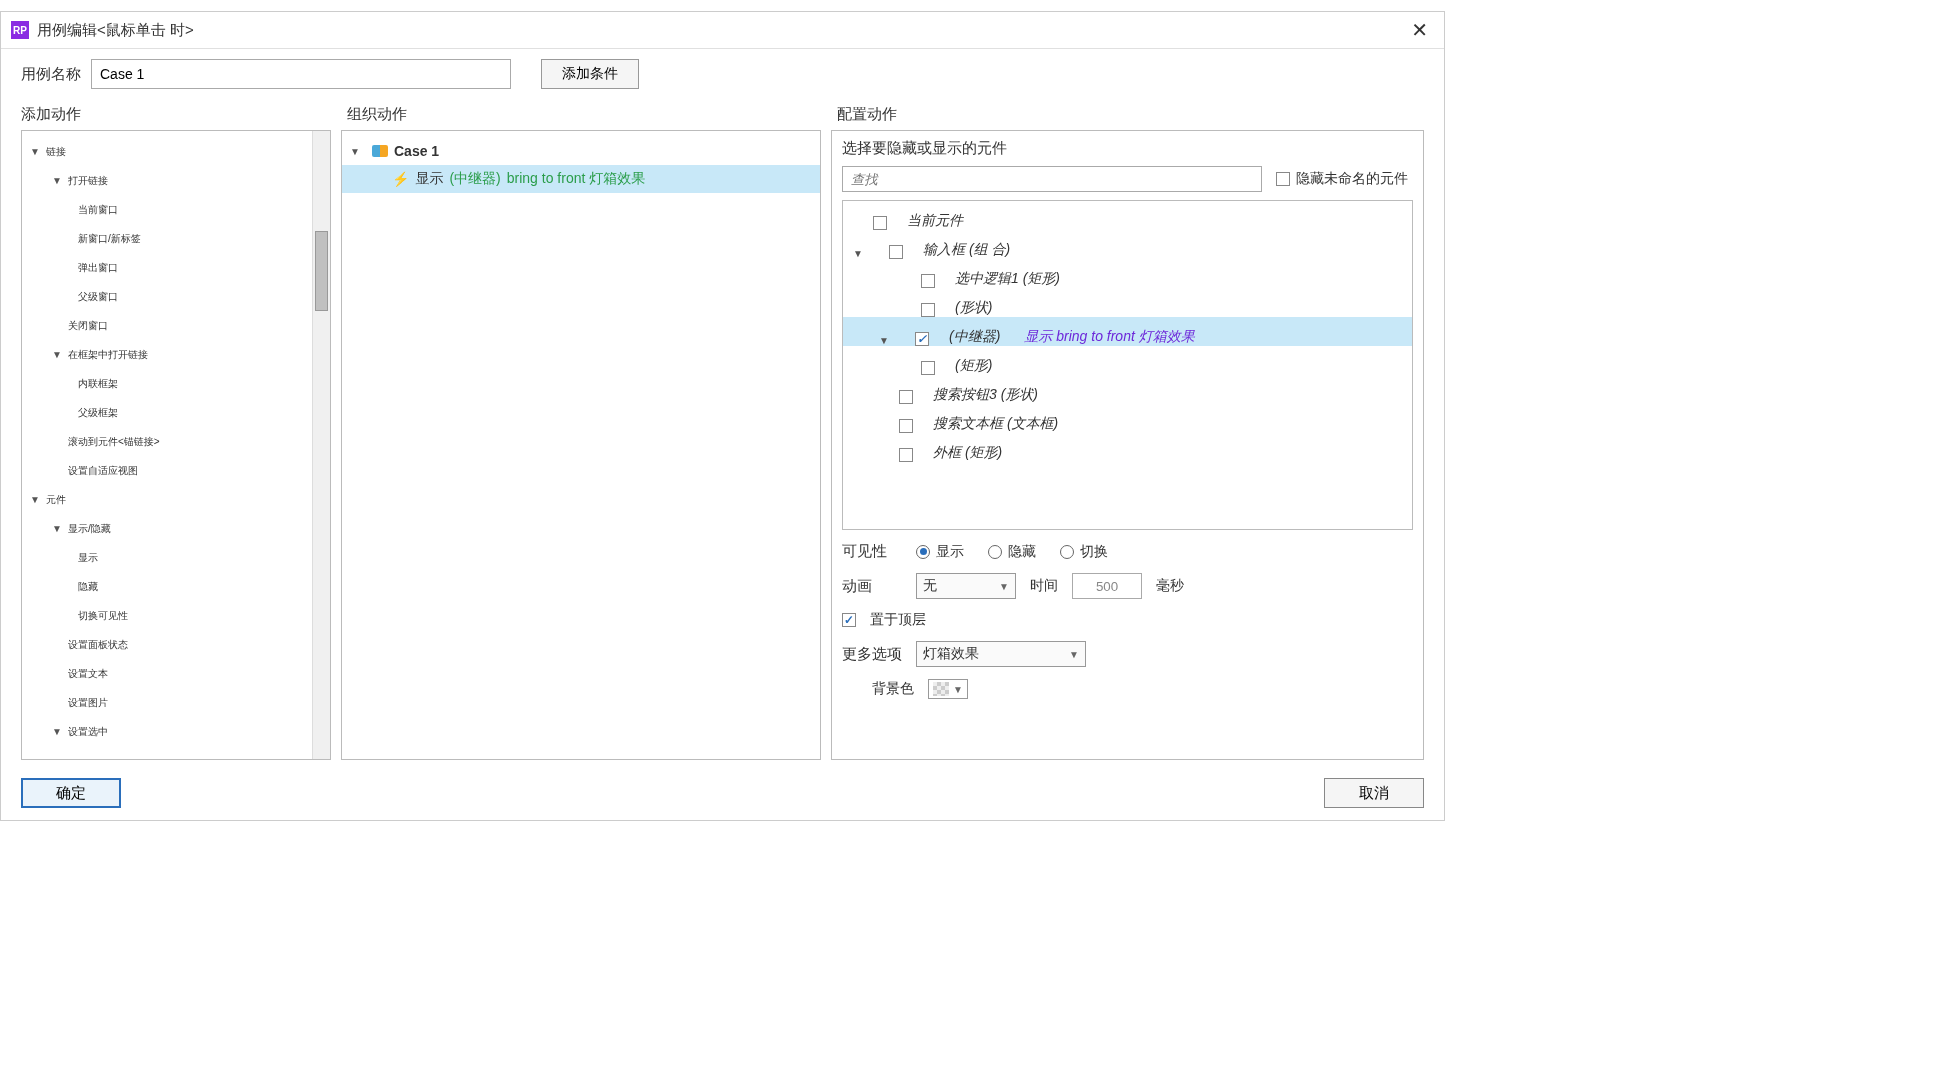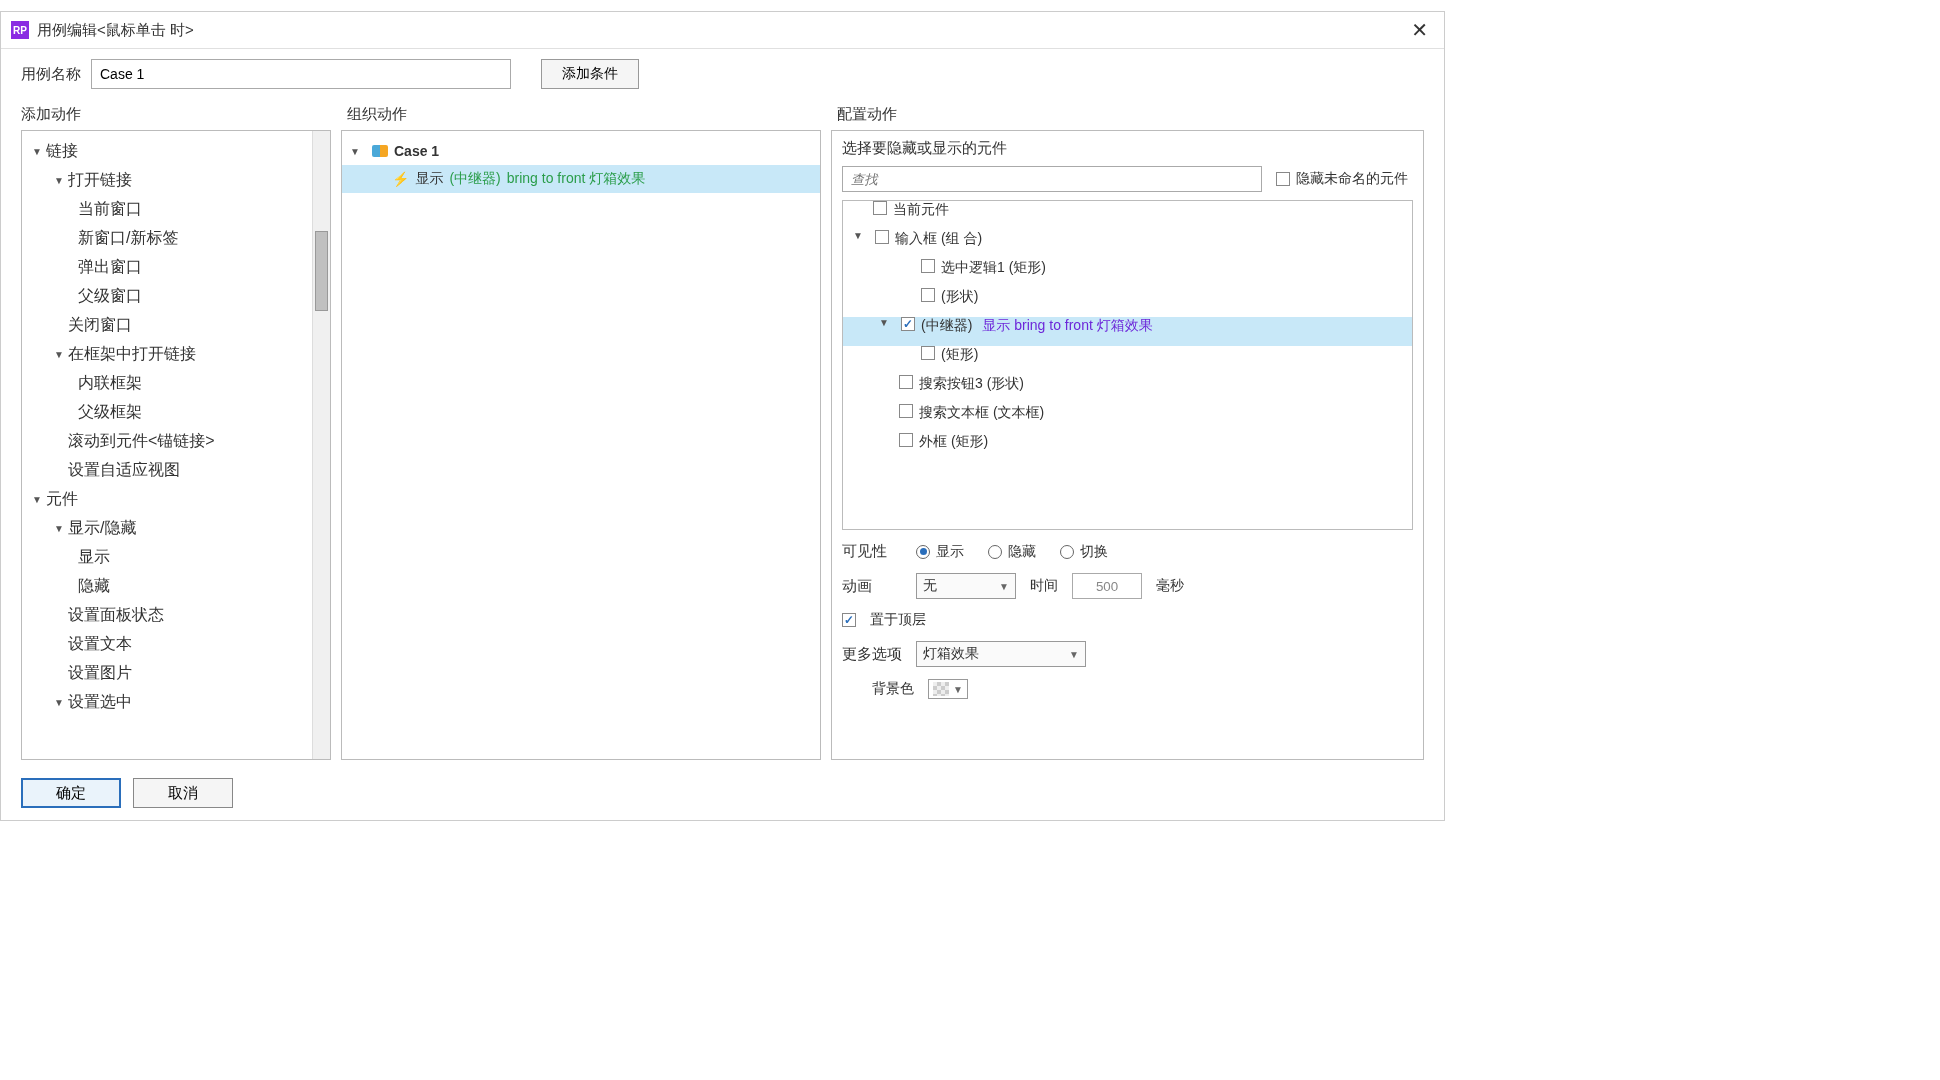--- a/index.html
+++ b/index.html
@@ -16,21 +16,21 @@
 .headers { display: flex; padding: 6px 20px 6px 20px; }
 .hdr { font-size: 15px; }
 .hdr1 { width: 326px; }
 .hdr2 { width: 490px; }
 .hdr3 { flex: 1; }
 .panels { display: flex; flex: 1; padding: 0 20px 10px 20px; gap: 10px; overflow: hidden; }
 .panel { border: 1px solid #bbb; background: #fff; position: relative; }
 .panel-left { width: 310px; overflow: hidden; }
 .panel-mid { width: 480px; }
 .panel-right { flex: 1; display: flex; flex-direction: column; }
-.tree { padding: 6px 0; font-size: 16px; text-align: right; }
+.tree { padding: 6px 0; font-size: 10px; }
 .tree-row { display: flex; align-items: center; height: 29px; padding-left: 8px; cursor: pointer; }
 .tri { width: 12px; display: inline-block; font-size: 10px; color: #555; margin-right: 4px; }
 .tri.open::before { content: "▼"; }
 .ind1 { padding-left: 8px; }
 .ind2 { padding-left: 30px; }
 .ind3 { padding-left: 56px; }
 .scrollbar-v { position: absolute; right: 0; top: 0; bottom: 0; width: 18px; background: #f0f0f0; border-left: 1px solid #ddd; }
 .scroll-thumb { position: absolute; left: 2px; right: 2px; top: 100px; height: 80px; background: #c0c0c0; border: 1px solid #999; }
 .mid-tree { padding: 6px 0; }
 .mid-row { display: flex; align-items: center; height: 28px; padding-left: 8px; gap: 6px; }
@@ -40,21 +40,21 @@
 .case-label { font-weight: bold; }
 .action-green { color: #2a9d4a; }
 .right-inner { display: flex; flex-direction: column; height: 100%; }
 .right-header { padding: 8px 10px; font-size: 15px; }
 .search-row { display: flex; align-items: center; padding: 0 10px 8px 10px; gap: 14px; }
 .search-input { flex: 1; max-width: 420px; height: 26px; border: 1px solid #aaa; padding: 0 8px; font-style: italic; color: #888; }
 .chk { width: 14px; height: 14px; border: 1px solid #888; display: inline-block; background: #fff; vertical-align: middle; cursor: pointer; }
 .chk.checked::after { content: "✓"; display: block; color: #2a6ebb; font-size: 12px; line-height: 12px; text-align: center; font-weight: bold; }
 .hide-unnamed { display: flex; align-items: center; gap: 6px; }
 .widget-tree-box { border: 1px solid #bbb; margin: 0 10px; height: 330px; overflow: auto; }
-.wtree-row { display: flex; align-items: flex-start; height: 29px; padding-left: 10px; gap: 6px; }
+.wtree-row { display: flex; align-items: flex-end; height: 29px; padding-left: 10px; gap: 20px; font-style: italic; }
 .wtree-row.selected { background: #c8e8f8; }
 .wi1 { padding-left: 30px; }
 .wi2 { padding-left: 10px; }
 .wi3 { padding-left: 36px; }
 .wi4 { padding-left: 78px; }
 .wi5 { padding-left: 56px; }
 .wi5b { padding-left: 36px; }
 .wtree-label { }
 .wtree-extra { color: #6d28d9; margin-left: 4px; }
 .config-rows { padding: 12px 10px 4px 10px; display: flex; flex-direction: column; gap: 12px; }
@@ -62,21 +62,21 @@
 .cfg-label { min-width: 60px; font-size: 15px; }
 .radio { width: 14px; height: 14px; border: 1px solid #666; border-radius: 50%; display: inline-flex; align-items: center; justify-content: center; cursor: pointer; }
 .radio.on::after { content: ""; width: 7px; height: 7px; background: #2a6ebb; border-radius: 50%; }
 .radio-group { display: flex; align-items: center; gap: 6px; margin-right: 10px; }
 .select-box { height: 26px; border: 1px solid #999; background: #fafafa; display: flex; align-items: center; padding: 0 6px; gap: 6px; cursor: pointer; }
 .select-box .caret { font-size: 10px; color: #666; }
 .text-input-sm { width: 70px; height: 26px; border: 1px solid #aaa; text-align: center; color: #888; }
 .more-select { width: 170px; justify-content: space-between; }
 .color-swatch-btn { display: flex; align-items: center; gap: 4px; border: 1px solid #999; padding: 2px 4px; cursor: pointer; }
 .swatch { width: 16px; height: 14px; background: #eee; background-image: linear-gradient(45deg,#ccc 25%,transparent 25%,transparent 75%,#ccc 75%),linear-gradient(45deg,#ccc 25%,transparent 25%,transparent 75%,#ccc 75%); background-size: 8px 8px; background-position: 0 0, 4px 4px; }
-.footer { display: flex; justify-content: flex-start; gap: 12px; padding: 8px 20px 12px; }
+.footer { display: flex; justify-content: space-between; gap: 12px; padding: 8px 20px 12px; }
 .btn { width: 100px; height: 30px; border: 1px solid #888; background: #f5f5f5; cursor: pointer; font-size: 15px; }
 .btn.primary { border: 2px solid #2a6ebb; background: #eaf3fb; }
 </style>
 </head>
 <body>
 
 <div class="dialog">
 
   <div class="titlebar">
     <div class="app-icon">RP</div>
@@ -149,20 +149,23 @@
           </div>
         <div class="tree-row ind2">
             <span class="tri open"></span>
             <span>显示/隐藏</span>
           </div>
         <div class="tree-row ind3">
             <span>显示</span>
           </div>
         <div class="tree-row ind3">
             <span>隐藏</span>
+          </div>
+        <div class="tree-row ind3">
+            <span>切换可见性</span>
           </div>
         <div class="tree-row ind2">
             <span style="width:16px"></span>
             <span>设置面板状态</span>
           </div>
         <div class="tree-row ind2">
             <span style="width:16px"></span>
             <span>设置文本</span>
           </div>
         <div class="tree-row ind2">

